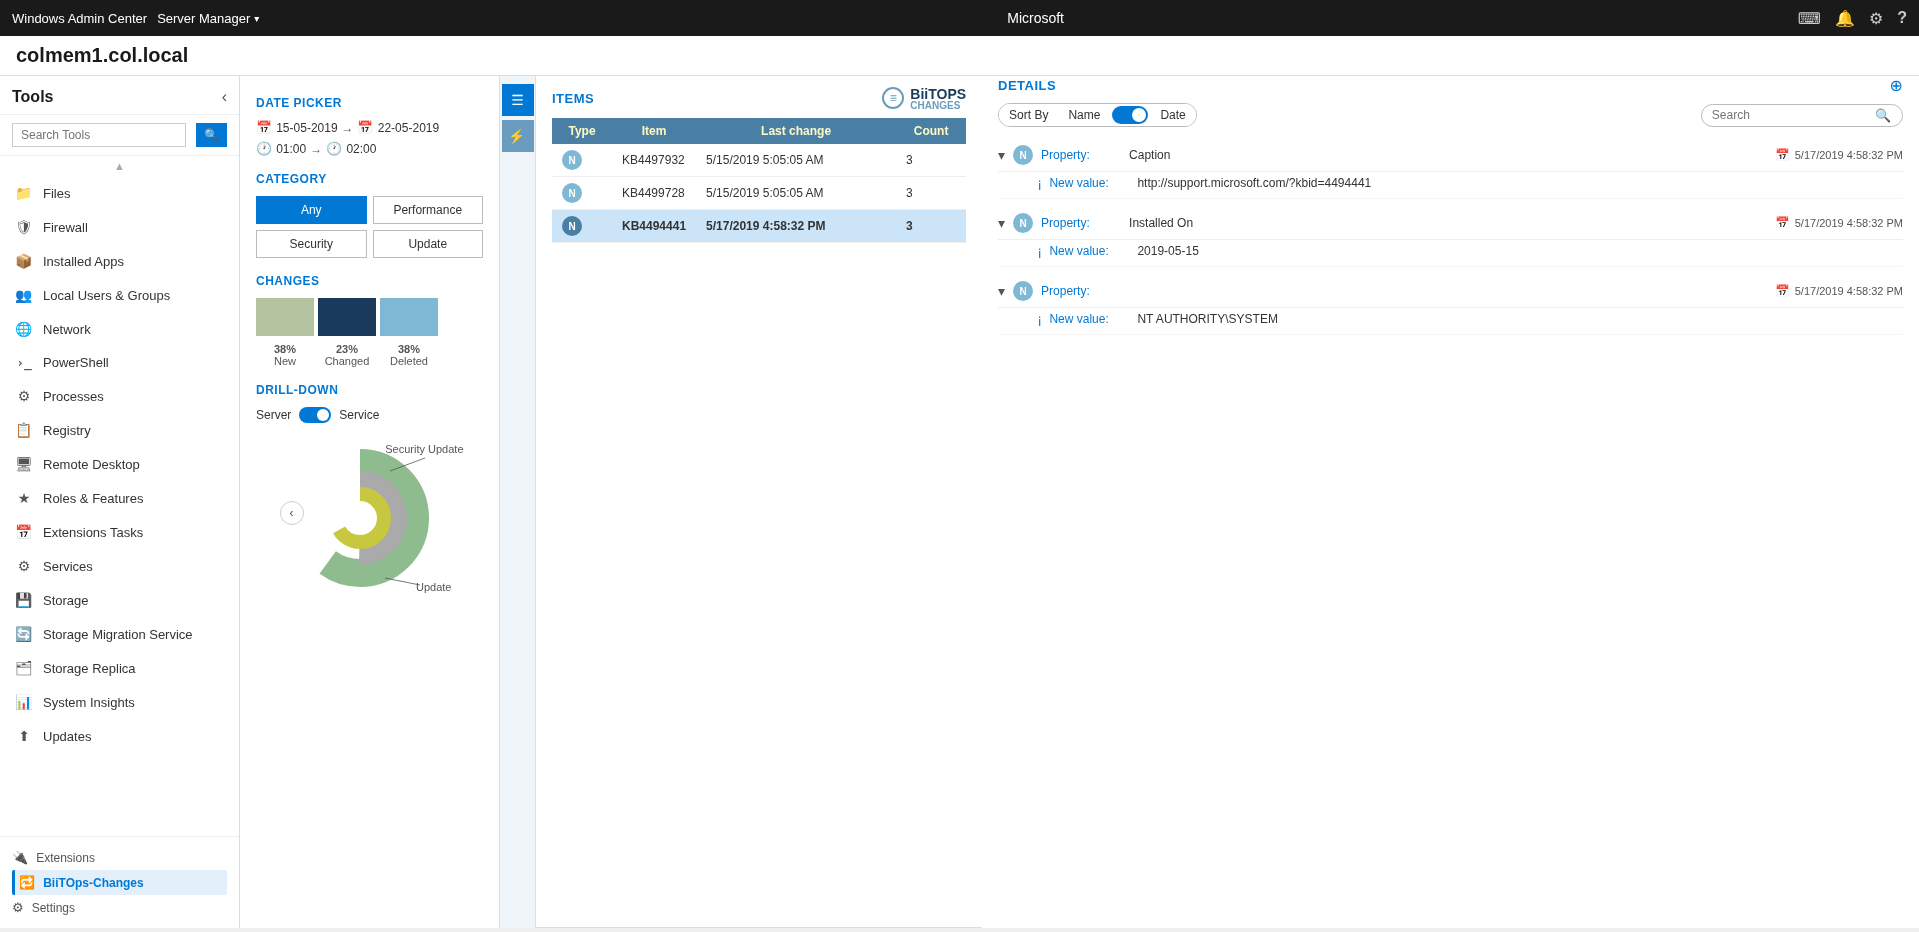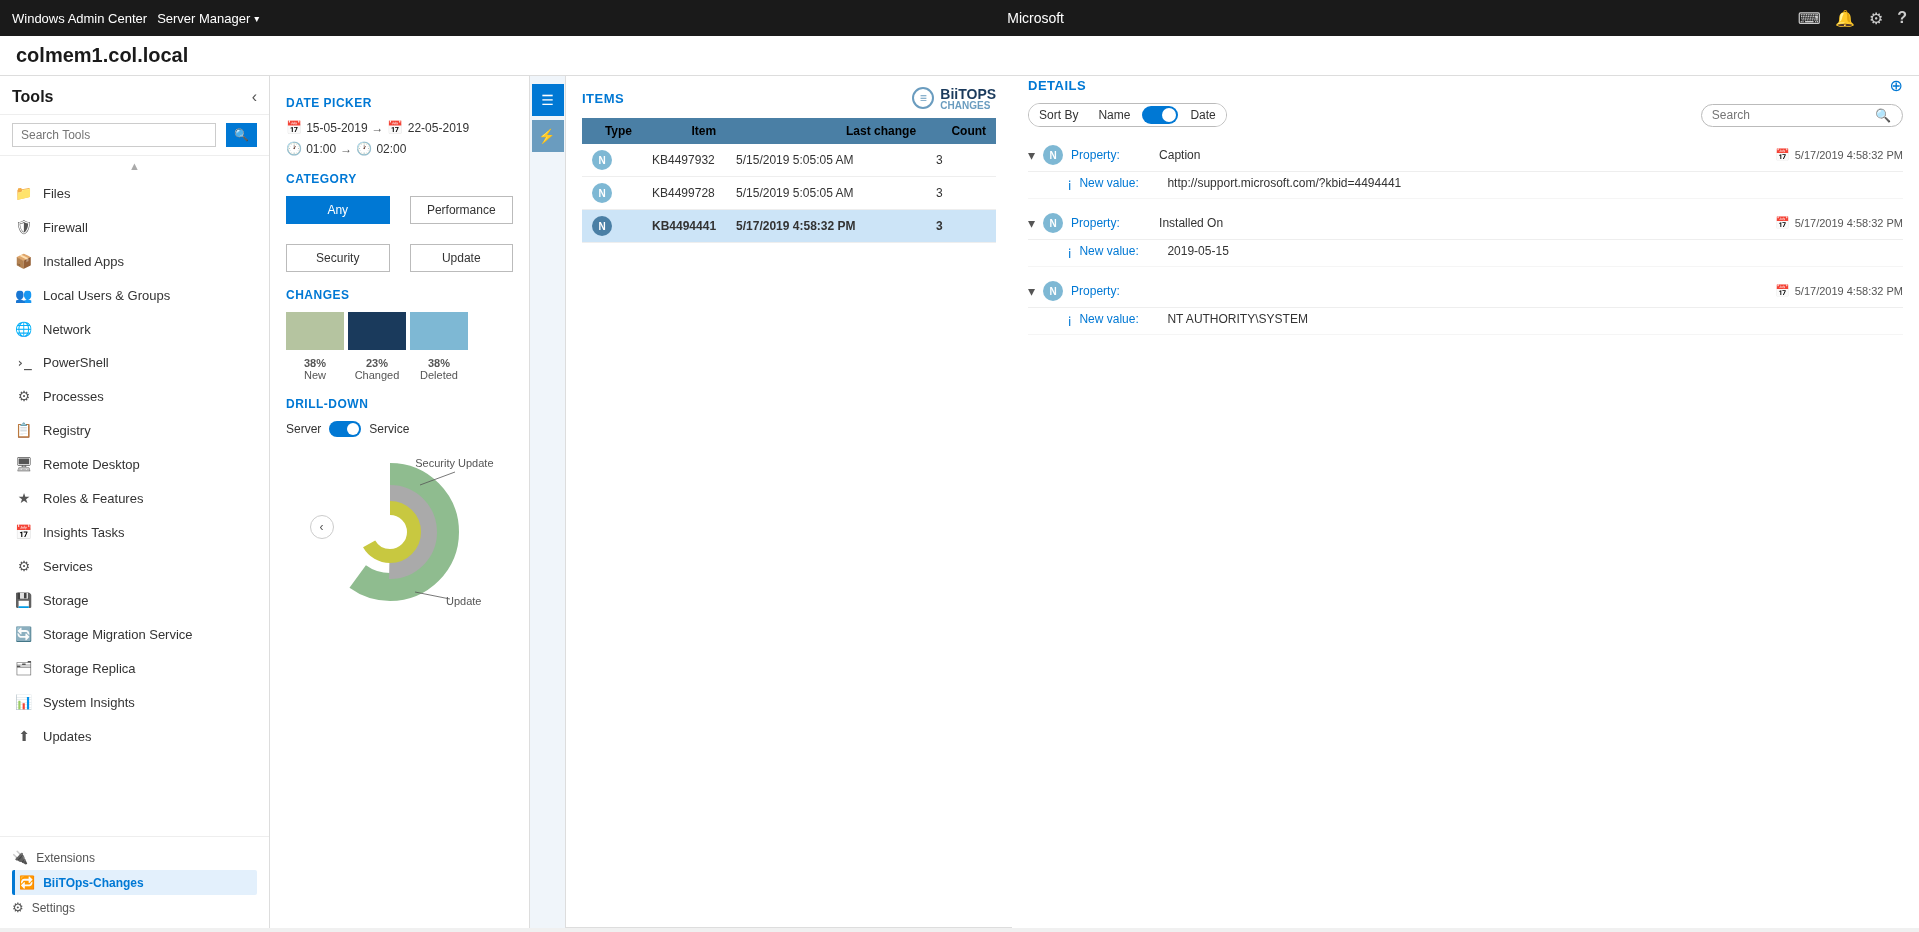--- a/index.html
+++ b/index.html
@@ -38,21 +38,21 @@
     }
 
     
     .main-layout {
       display: flex;
       height: calc(932px - 36px - 44px);
     }
 
     
     .sidebar {
-      width: 270px;
+      width: 240px;
       background: #fff;
       border-right: 1px solid #ddd;
       display: flex;
       flex-direction: column;
       overflow: hidden;
     }
     .sidebar-header {
       padding: 12px 12px 8px;
       display: flex;
       align-items: center;
@@ -146,21 +146,21 @@
 
     
     .date-picker-section { margin-bottom: 16px; }
     .date-row { display: flex; align-items: center; gap: 4px; font-size: 12px; margin-bottom: 6px; }
     .date-icon { color: #555; font-size: 13px; }
     .arrow-icon { color: #555; font-size: 12px; }
     .date-text { font-size: 12px; color: #333; }
 
     
     .category-section { margin-bottom: 16px; }
-    .category-grid { display: grid; grid-template-columns: 1fr 1fr; gap: 20px; }
+    .category-grid { display: grid; grid-template-columns: 1fr 1fr; gap: 6px; }
     .cat-btn {
       padding: 6px 10px;
       border: 1px solid #bbb;
       background: #fff;
       font-size: 12px;
       cursor: pointer;
       color: #333;
     }
     .cat-btn.active { background: #0078d4; color: #fff; border-color: #0078d4; }
 
@@ -222,23 +222,23 @@
       justify-content: space-between;
       margin-bottom: 8px;
     }
     .items-title { font-size: 13px; font-weight: 700; color: #0078d4; letter-spacing: 0.5px; }
     .biitops-logo { display: flex; align-items: center; gap: 6px; }
 
     
     .items-table { width: 100%; border-collapse: collapse; font-size: 12px; }
     .items-table th {
       background: #4a7fa5;
-      color: #000000;
+      color: #fef9c3;
       padding: 6px 10px;
-      text-align: right;
+      text-align: center;
       font-weight: 600;
       font-size: 12px;
     }
     .items-table td {
       padding: 6px 10px;
       border-bottom: 1px solid #eee;
       color: #333;
     }
     .items-table tr.selected { background: #cce4f7; }
     .items-table tr.selected td { font-weight: 600; }
@@ -401,21 +401,21 @@
       <div class="nav-item">
         <span class="nav-icon">🖥</span>
         <span>Remote Desktop</span>
       </div>
       <div class="nav-item">
         <span class="nav-icon">★</span>
         <span>Roles &amp; Features</span>
       </div>
       <div class="nav-item">
         <span class="nav-icon">📅</span>
-        <span>Insights Tasks</span>
+        <span>Extensions Tasks</span>
       </div>
       <div class="nav-item">
         <span class="nav-icon">⚙</span>
         <span>Services</span>
       </div>
       <div class="nav-item">
         <span class="nav-icon">💾</span>
         <span>Storage</span>
       </div>
       <div class="nav-item">

